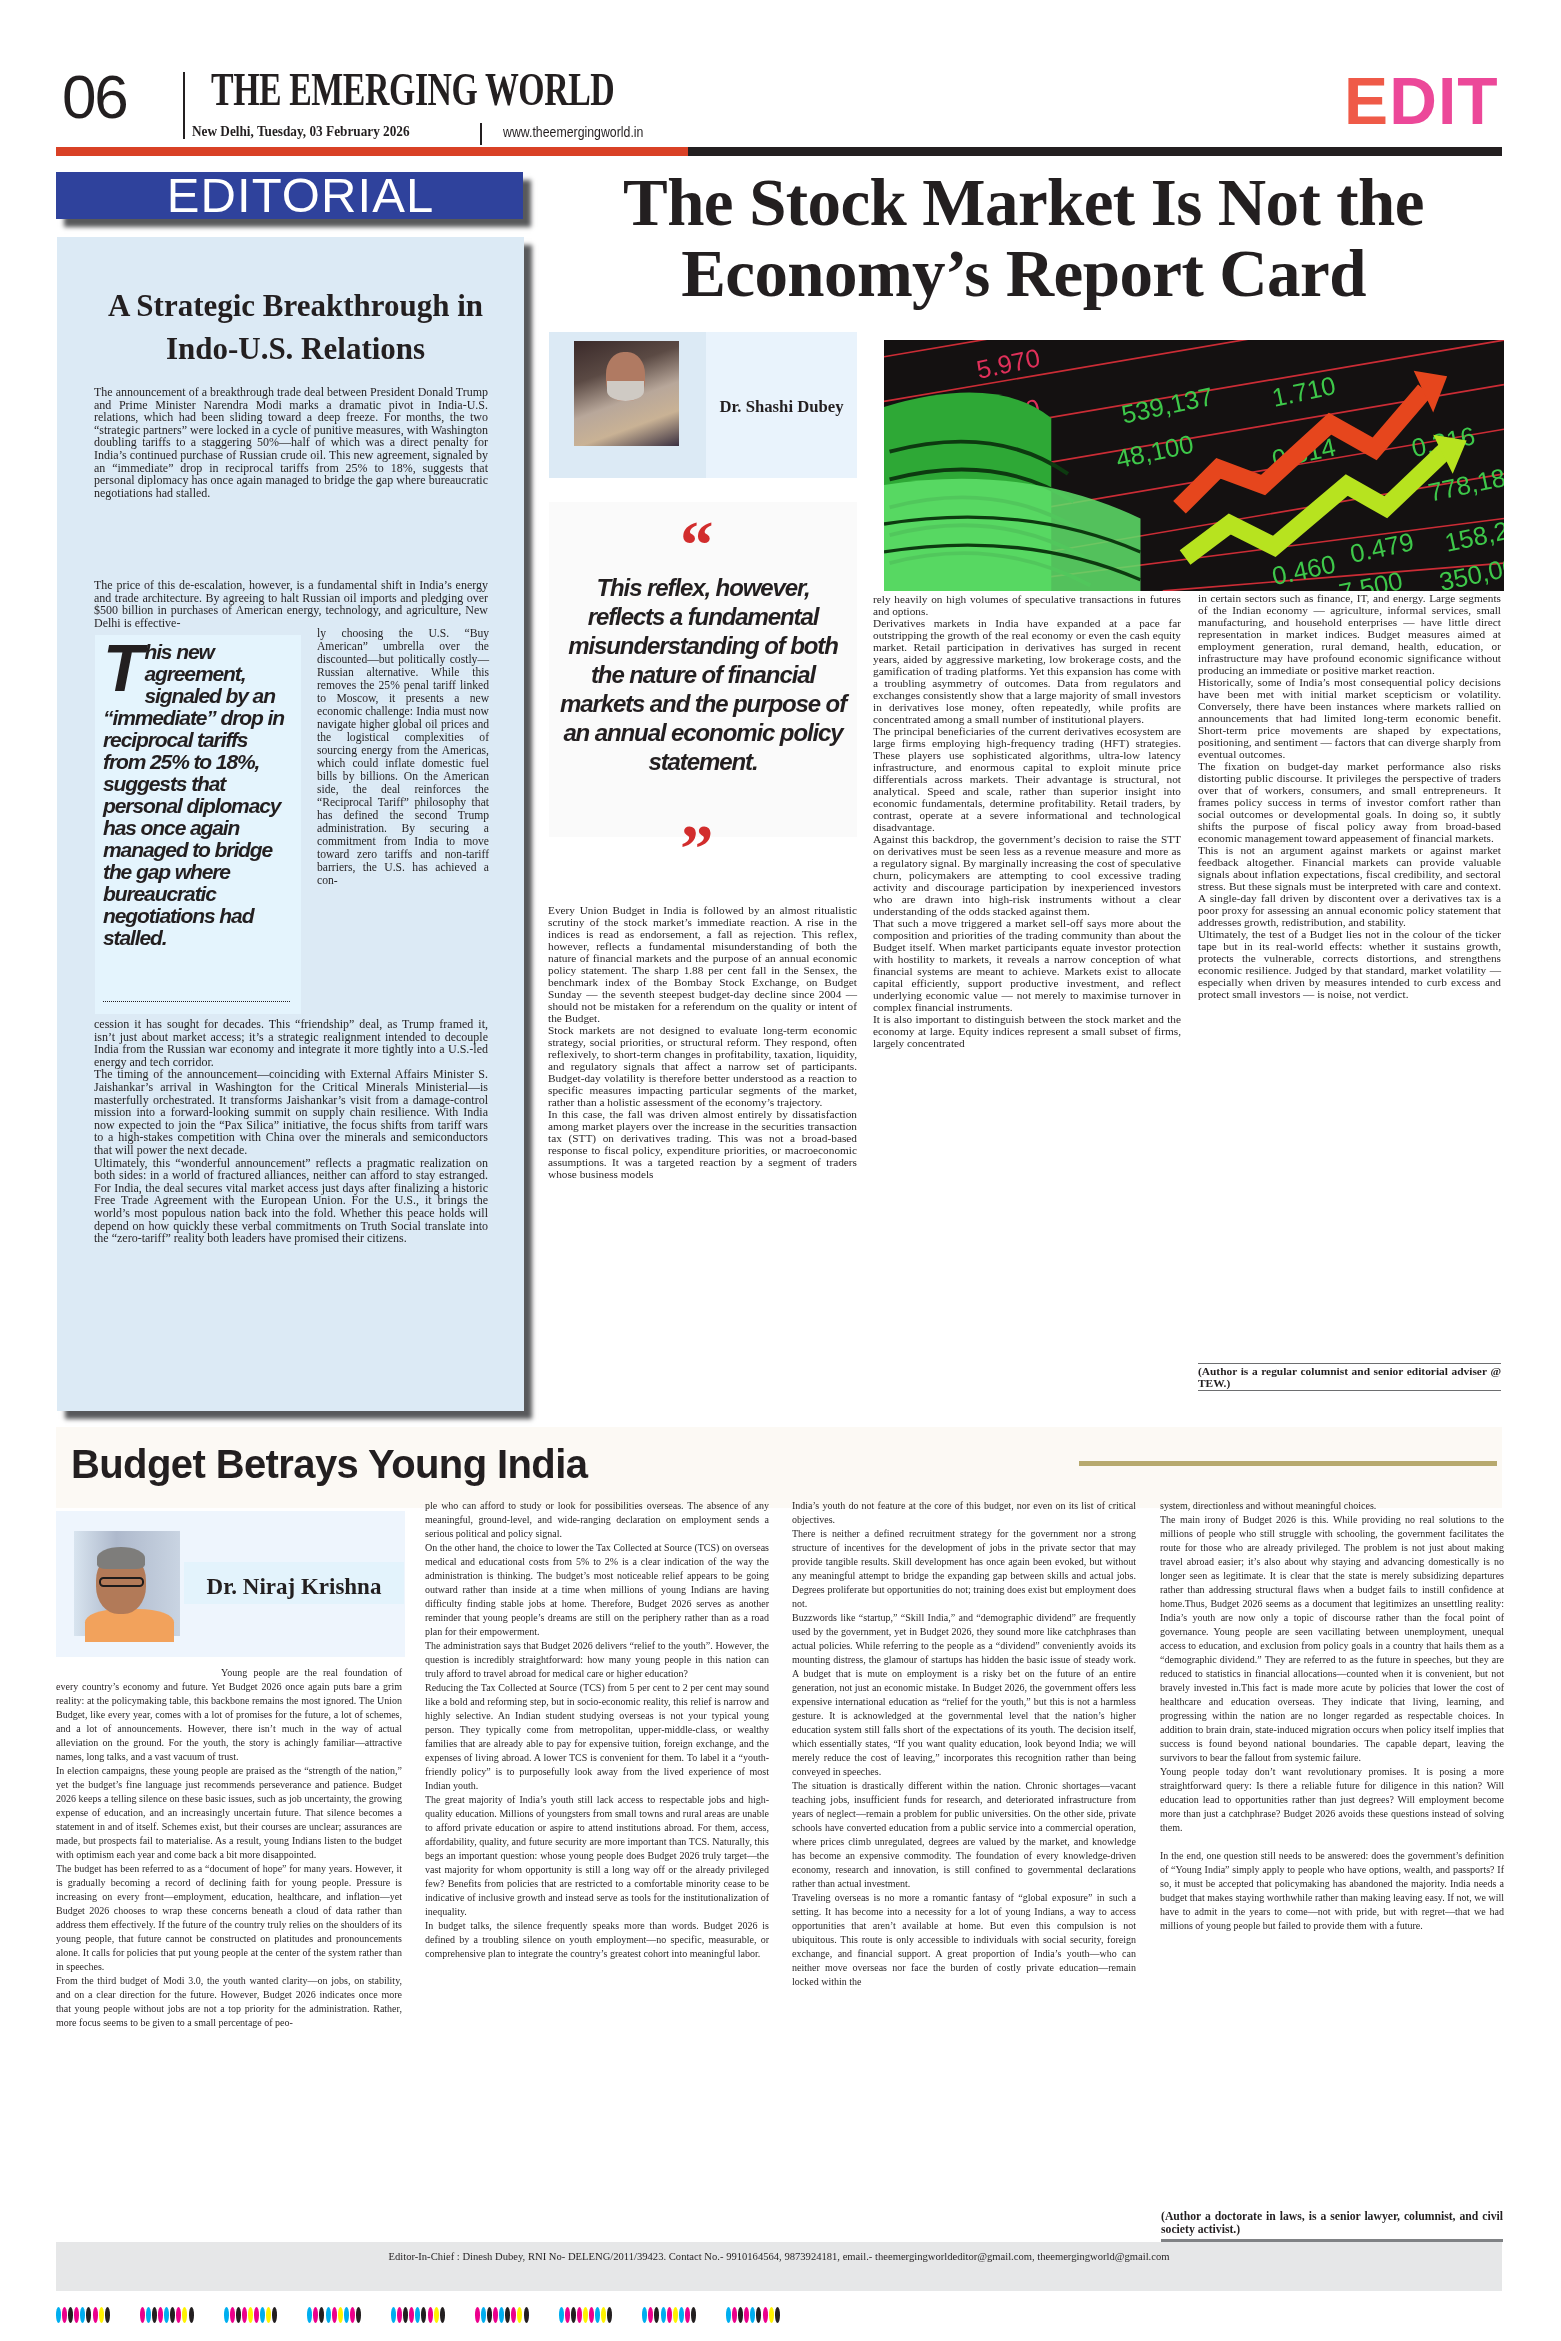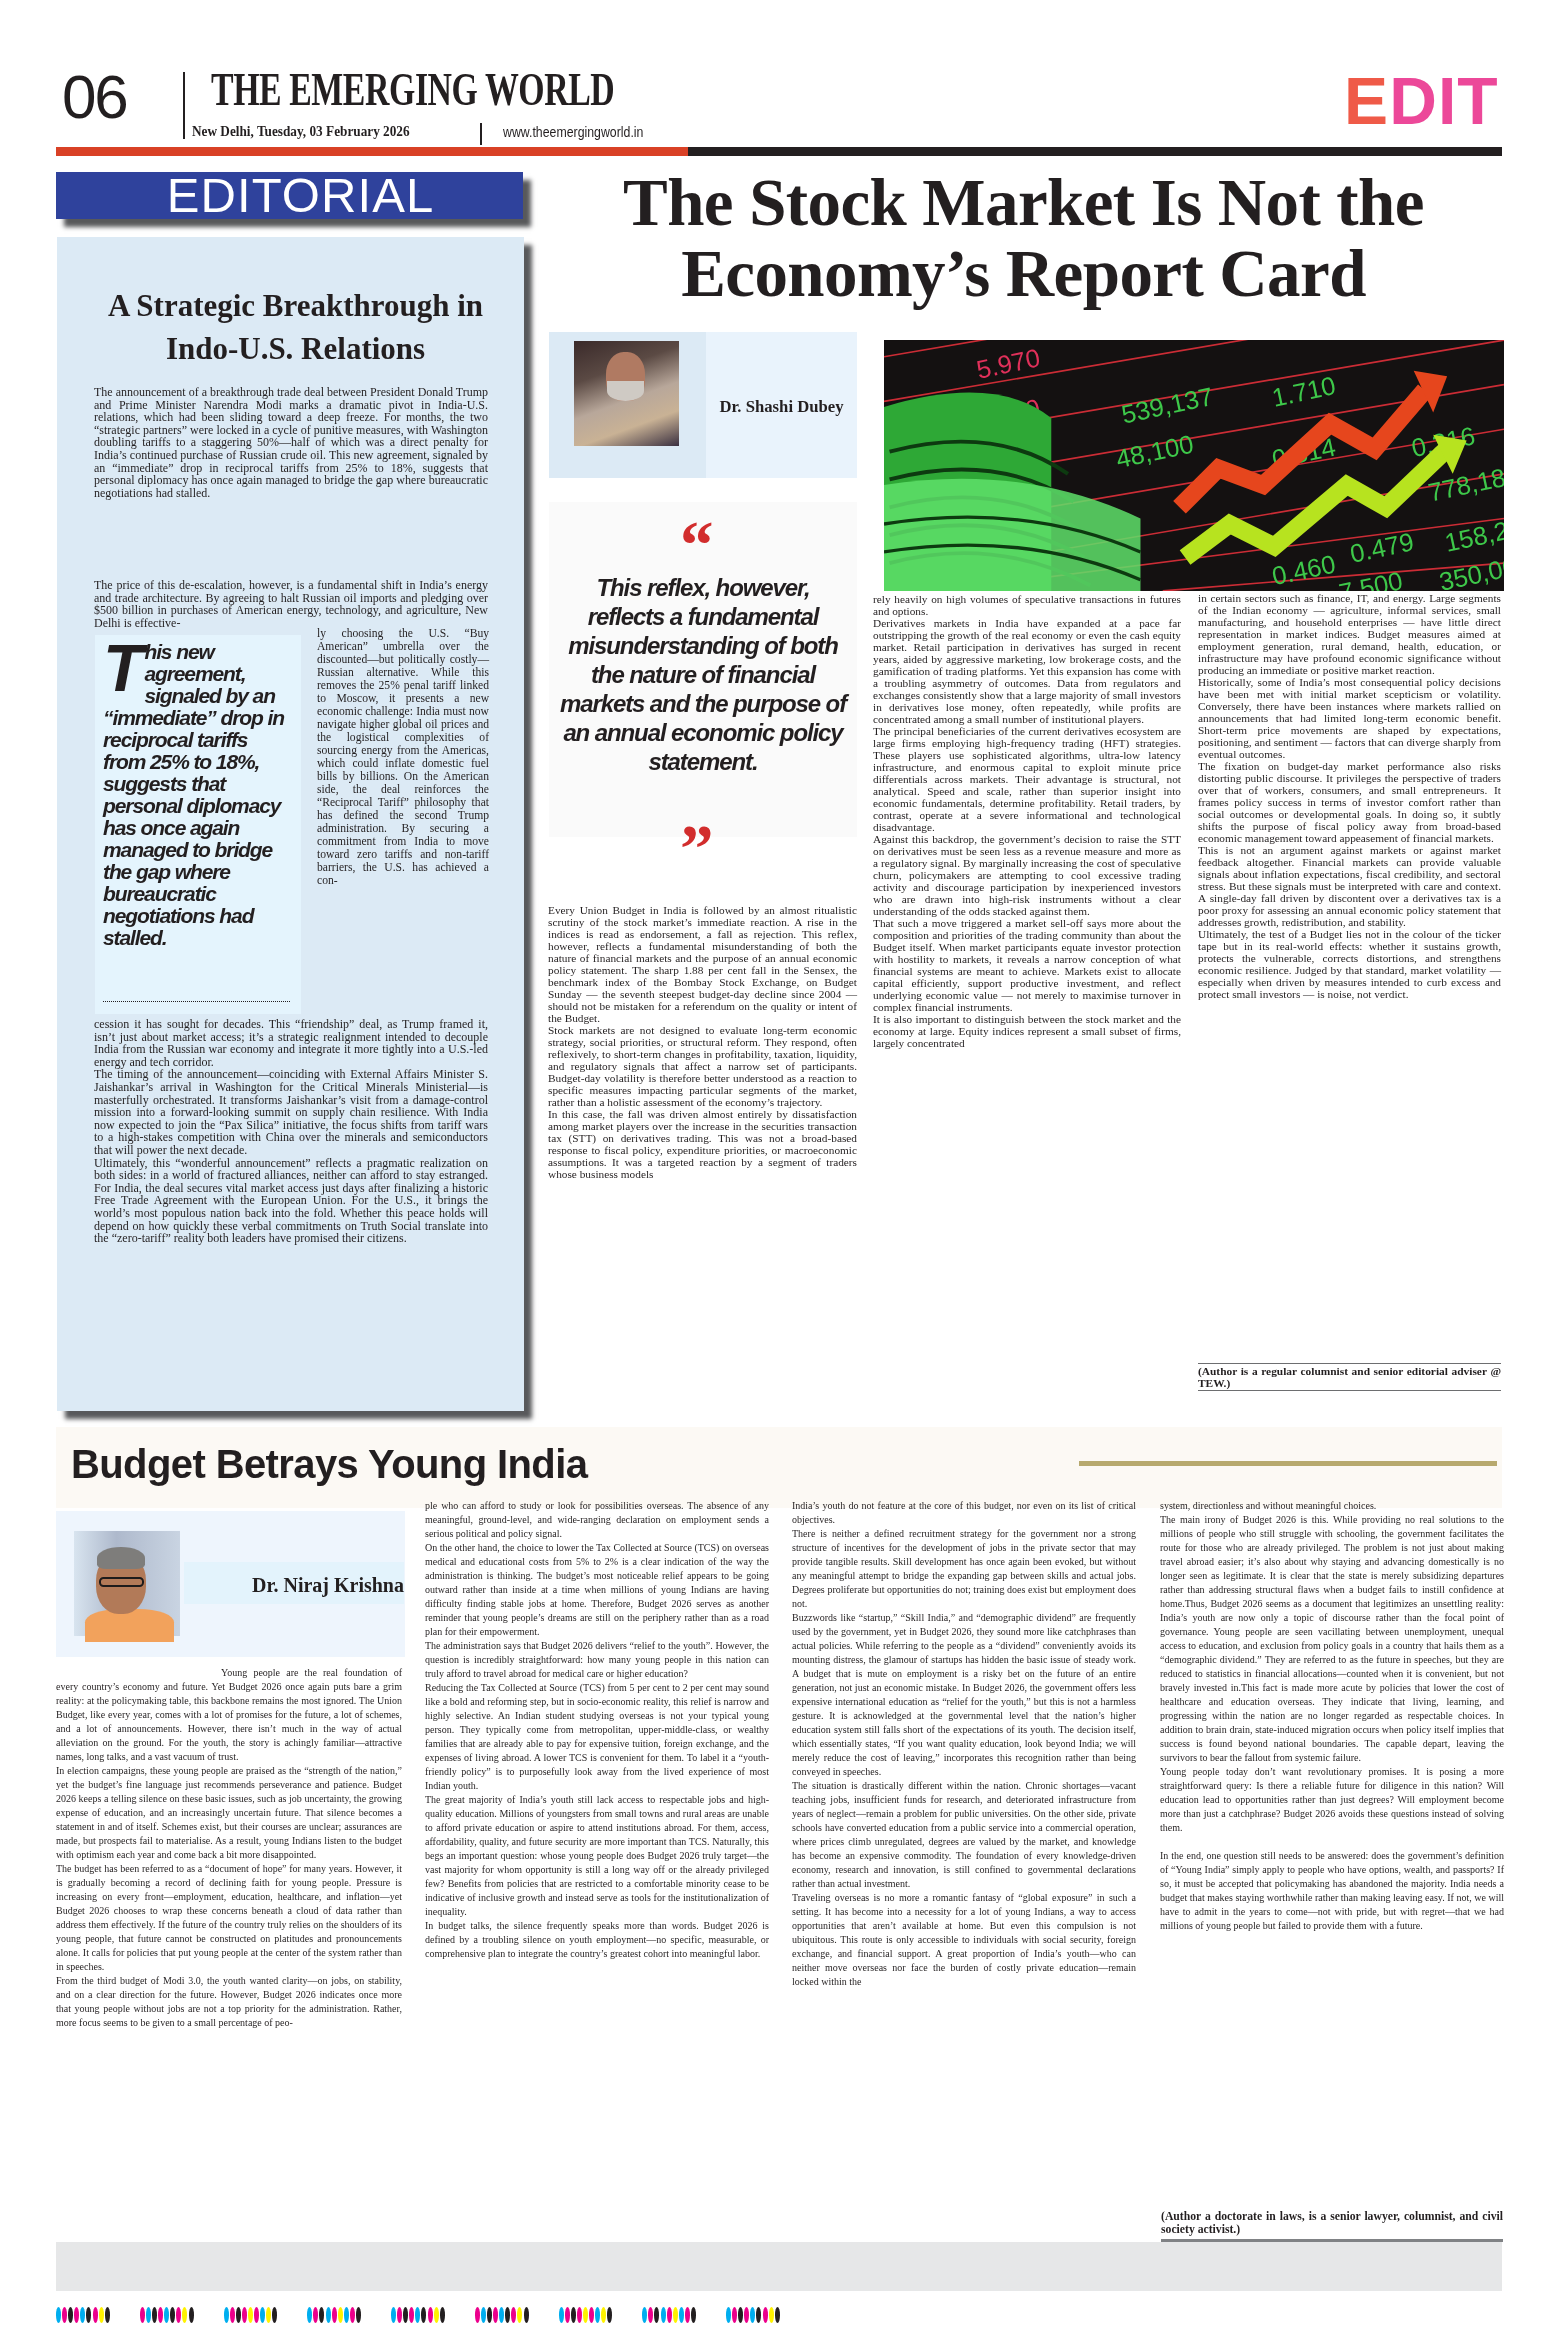--- a/index.html
+++ b/index.html
@@ -54,21 +54,21 @@
   #budget-band { left:56px; top:1427px; width:1446px; height:81px; background:#fcf9f4; }
   #budget-headline { left:71px; top:1422px; font-family:"Liberation Sans", sans-serif; font-weight:bold; font-size:40px; line-height:84px; letter-spacing:-0.6px; }
   #budget-rule { left:1079px; top:1461px; width:418px; height:4.5px; background:#b7a96e; }
   #author2-box { left:56px; top:1511px; width:349px; height:146px; background:#eef5fd; }
   #author2-band { left:184px; top:1562px; width:220px; height:42px; background:#e3f3fc; }
   #author2-photo { left:74px; top:1531px; width:106px; height:105px; background:linear-gradient(90deg,#d8e4ef 0%,#aeb9cc 40%,#c9d4e2 100%); }
   #author2-photo .face { position:absolute; left:22px; top:22px; width:50px; height:61px; border-radius:45%; background:#b27a58; }
   #author2-photo .hair { position:absolute; left:23.4px; top:15.6px; width:48px; height:22px; border-radius:50% 50% 20% 20%; background:#7e7d7b; }
   #author2-photo .glasses { position:absolute; left:25px; top:46px; width:45px; height:10px; border:2.8px solid #1d1b1b; border-radius:4.5px; box-sizing:border-box; }
   #author2-photo .robe { position:absolute; left:11px; top:78px; width:89px; height:33px; border-radius:40% 40% 0 0; background:#f2a25c; }
-  #author2-name { left:184px; top:1574px; width:220px; text-align:right; font-weight:bold; font-size:20px; }
+  #author2-name { left:184px; top:1574px; width:220px; text-align:center; font-weight:bold; font-size:23px; }
   .bcol { font-size:10px; line-height:14px; text-align:justify; }
   #b-col1-lead { left:56px; top:1666px; width:346px; }
   #b-col1-lead .indent { display:inline-block; width:165px; }
   #b-col2 { left:425px; top:1499px; width:344px; }
   #b-col3 { left:792px; top:1499px; width:344px; }
   #b-col4 { left:1160px; top:1499px; width:344px; }
   #budget-note { left:1161px; top:2164px; width:342px; font-weight:bold; font-size:11.7px; line-height:13px; text-align:justify; border-bottom:3.3px solid #808285; padding-bottom:3.3px;margin-top:46px; }
   
   #footer-box { left:56px; top:2242px; width:1446px; height:49px; background:#e6e7e8; }
   #footer-text { left:56px; top:2247px; width:1446px; text-align:center; font-size:10.6px; line-height:19px; }
@@ -216,20 +216,21 @@
 Traveling overseas is no more a romantic fantasy of “global exposure” in such a setting. It has become into a necessity for a lot of young Indians, a way to access opportunities that aren’t available at home. But even this compulsion is not ubiquitous. This route is only accessible to individuals with social security, foreign exchange, and financial support. A great proportion of India’s youth—who can neither move overseas nor face the burden of costly private education—remain locked within the</div>
 <div class="abs bcol" id="b-col4" style="white-space:pre-line;">system, directionless and without meaningful choices.
 The main irony of Budget 2026 is this. While providing no real solutions to the millions of people who still struggle with schooling, the government facilitates the route for those who are already privileged. The problem is not just about making travel abroad easier; it’s also about why staying and advancing domestically is no longer seen as legitimate. It is clear that the state is merely subsidizing departures rather than addressing structural flaws when a budget fails to instill confidence at home.Thus, Budget 2026 seems as a document that legitimizes an unsettling reality: India’s youth are now only a topic of discourse rather than the focal point of governance. Young people are seen vacillating between unemployment, unequal access to education, and exclusion from policy goals in a country that hails them as a “demographic dividend.” They are referred to as the future in speeches, but they are reduced to statistics in financial allocations—counted when it is convenient, but not bravely invested in.This fact is made more acute by policies that lower the cost of healthcare and education overseas. They indicate that living, learning, and progressing within the nation are no longer regarded as respectable choices. In addition to brain drain, state-induced migration occurs when policy itself implies that success is found beyond national boundaries. The capable depart, leaving the survivors to bear the fallout from systemic failure.
 Young people today don’t want revolutionary promises. It is posing a more straightforward query: Is there a reliable future for diligence in this nation? Will education lead to opportunities rather than just degrees? Will employment become more than just a catchphrase? Budget 2026 avoids these questions instead of solving them.
 
 In the end, one question still needs to be answered: does the government’s definition of “Young India” simply apply to people who have options, wealth, and passports? If so, it must be accepted that policymaking has abandoned the majority. India needs a budget that makes staying worthwhile rather than making leaving easy. If not, we will have to admit in the years to come—not with pride, but with regret—that we had millions of young people but failed to provide them with a future.</div>
 <div class="abs" id="budget-note">(Author a doctorate in laws, is a senior lawyer, columnist, and civil society activist.)</div>
 
 <div class="abs" id="footer-box"></div>
 <div class="abs" id="footer-text">
+  <div>Editor-In-Chief : Dinesh Dubey, RNI No- DELENG/2011/39423. Contact No.- 9910164564, 9873924181, email.- theemergingworldeditor@gmail.com, theemergingworld@gmail.com</div>
 </div>
 <div class="abs" id="dots">
     <div class="dot-group">
       <div class="dot" style="background: rgb(0, 174, 239);"></div>
       <div class="dot" style="background: rgb(236, 0, 140);"></div>
       <div class="dot" style="background: rgb(35, 31, 32);"></div>
       <div class="dot" style="background: rgb(236, 0, 140);"></div>
       <div class="dot" style="background: rgb(0, 174, 239);"></div>
       <div class="dot" style="background: rgb(35, 31, 32);"></div>
       <div class="dot" style="background: rgb(236, 0, 140);"></div>

